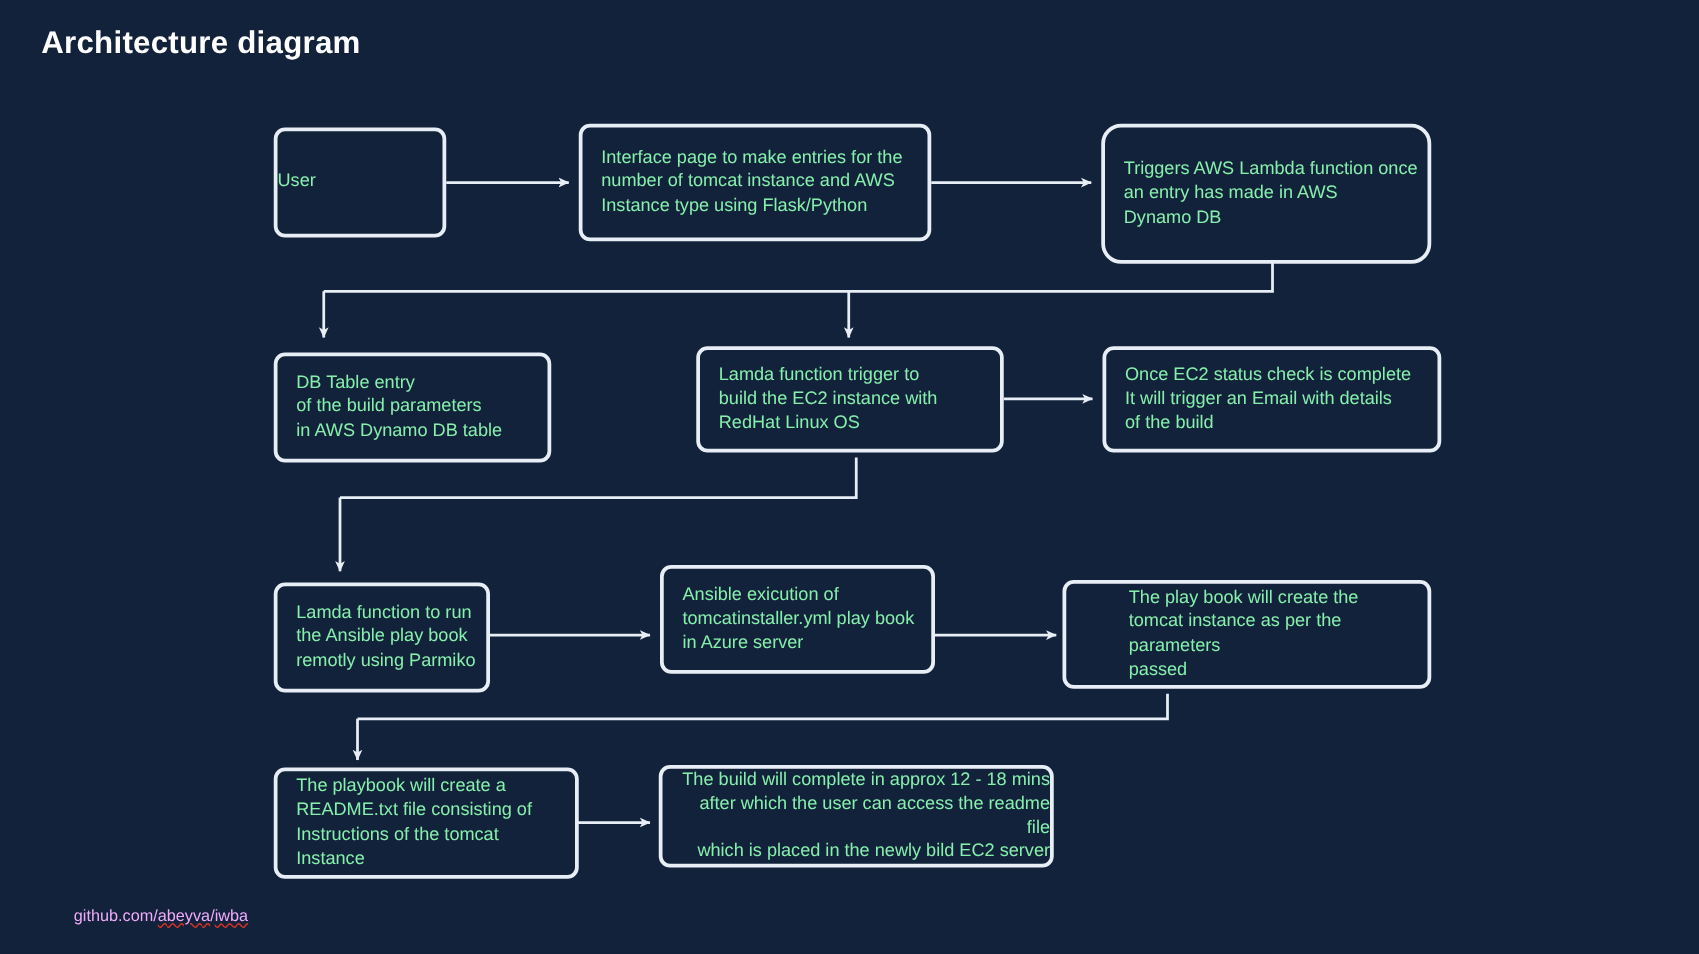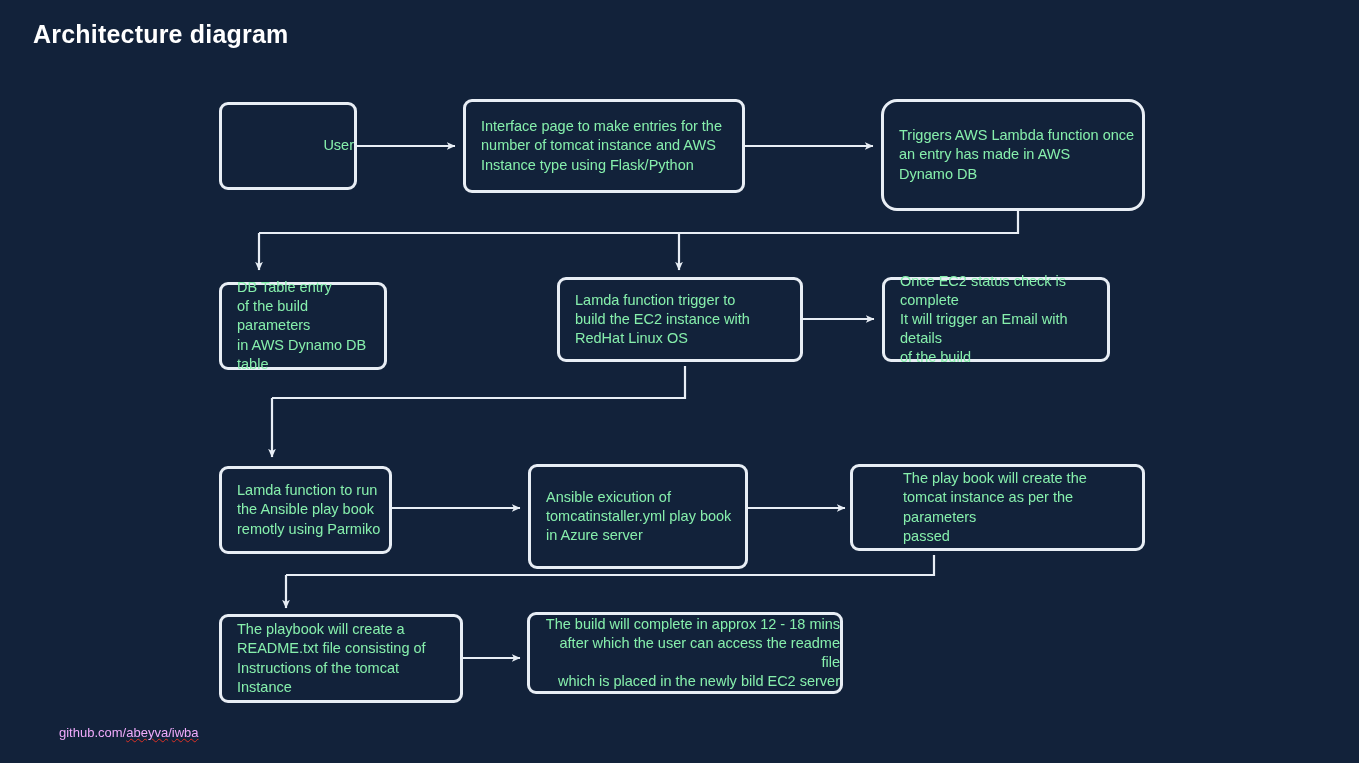--- a/index.html
+++ b/index.html
@@ -52,21 +52,21 @@
     line-height: 1.32;
   }
   .node .txt {
     display: block;
     padding: 0 0 0 15px;
     white-space: pre-line;
   }
   .node.center .txt {
     padding: 0;
     width: 100%;
-    text-align: right;
+    text-align: left;
   }
   .node.ul .txt {
     text-decoration-thickness: 1px;
     text-underline-offset: 2.5px;
   }
 
   
   .squiggle {
     text-decoration: underline wavy #d93025;
     text-decoration-thickness: 1px;
@@ -127,45 +127,45 @@
 number of tomcat instance and AWS
 Instance type using Flask/Python</span>
 </div>
 
 <div class="node" style="left:881px; top:99px; width:264px; height:112px;border-radius:16px;">
   <span class="txt">Triggers AWS Lambda function once
 an entry has made in AWS
 Dynamo DB</span>
 </div>
 
-<div class="node" style="left:219px; top:282px; width:168px; height:88px;">
+<div class="node" style="left:219px; top:282px; width:222px; height:88px;">
   <span class="txt">DB Table entry
 of the build parameters
 in AWS Dynamo DB table</span>
 </div>
 
 <div class="node ul" style="left:557px; top:277px; width:246px; height:85px;">
   <span class="txt">Lamda function trigger to 
 build the EC2 instance with
 RedHat Linux OS</span>
 </div>
 
-<div class="node ul" style="left:882px; top:277px; width:228px; height:85px;">
+<div class="node ul" style="left:882px; top:277px; width:271px; height:85px;">
   <span class="txt">Once EC2 status check is complete 
 It will trigger an Email with details
 of the build </span>
 </div>
 
 <div class="node ul" style="left:219px; top:466px; width:173px; height:88px;">
   <span class="txt">Lamda function to run 
 the Ansible play book
 remotly using Parmiko</span>
 </div>
 
-<div class="node ul" style="left:528px; top:464px; width:220px; height:105px;">
+<div class="node ul" style="left:528px; top:452px; width:220px; height:87px;">
   <span class="txt">Ansible exicution of 
 tomcatinstaller.yml  play book 
 in Azure server</span>
 </div>
 
 <div class="node" style="left:850px; top:464px; width:295px; height:87px;padding-left:35px;">
   <span class="txt">The play book will create the
 tomcat instance as per the parameters
 passed</span>
 </div>

